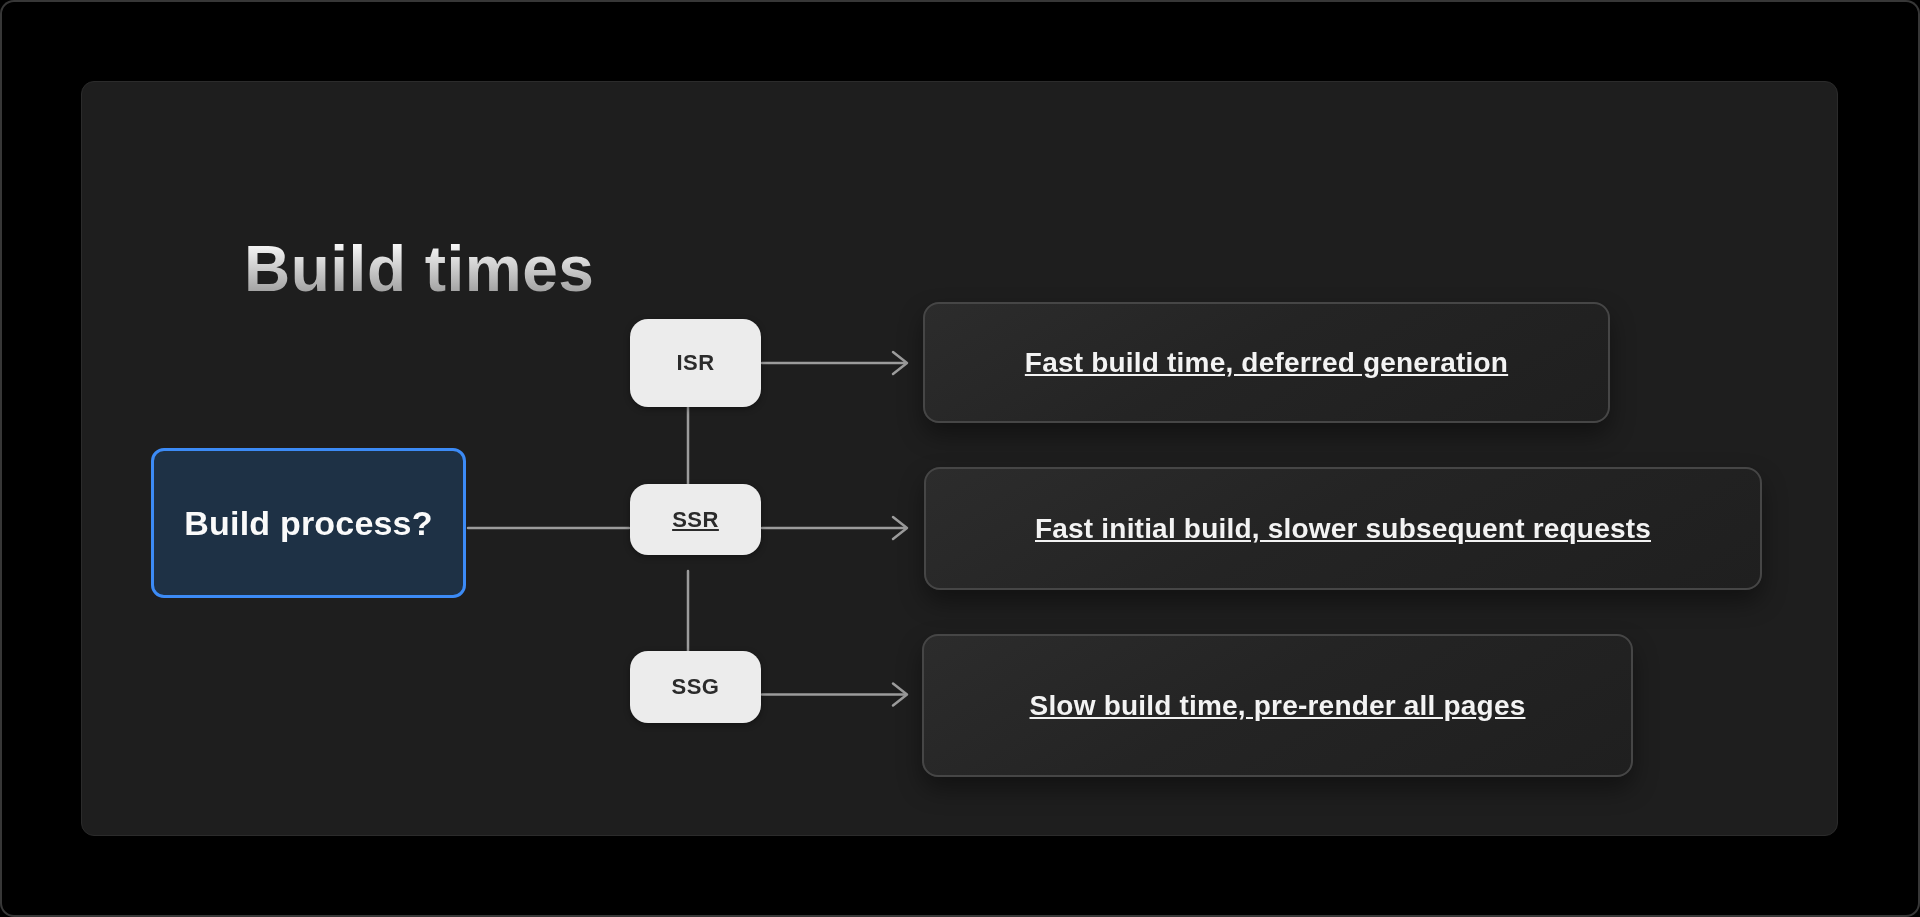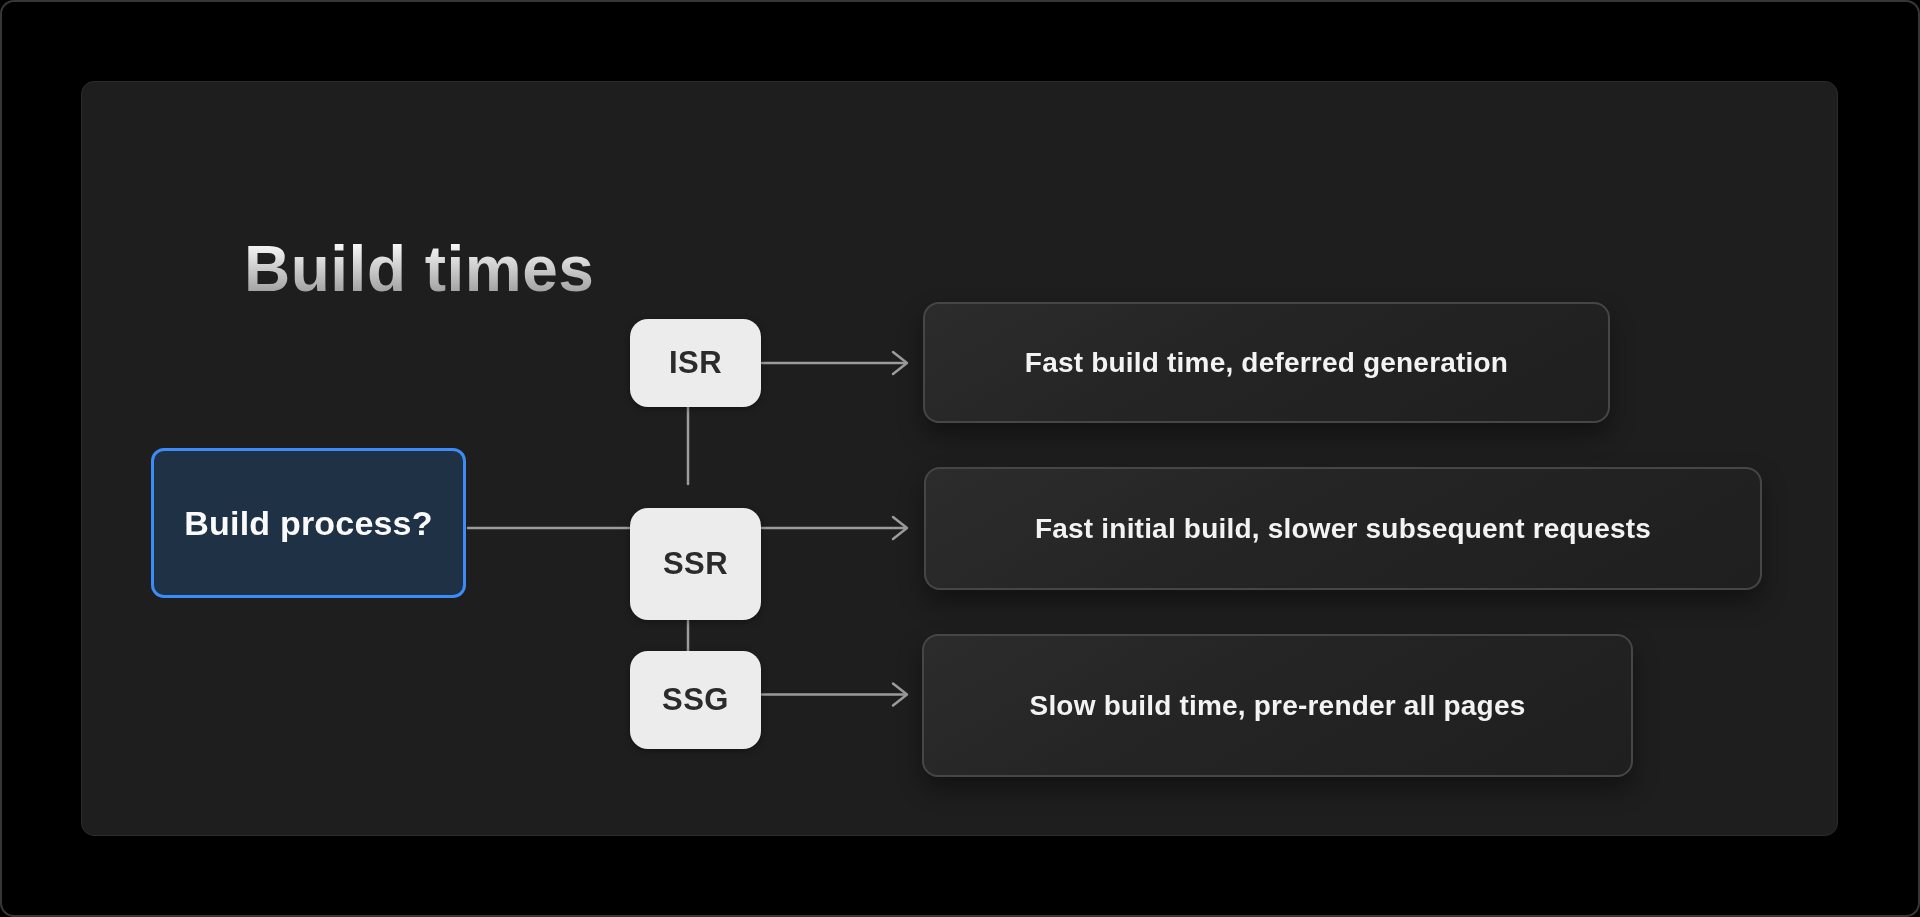--- a/index.html
+++ b/index.html
@@ -76,37 +76,38 @@
     font-size: 34px;
     font-weight: 700;
     letter-spacing: 0.2px;
   }
   .node {
     left: 630px;
     width: 131px;
     background: #ececec;
     border-radius: 18px;
     color: #2b2b2b;
-    font-size: 31px;
+    font-size: 22px;
     font-weight: 700;
     letter-spacing: 0.5px;
     box-shadow: 0 2px 6px rgba(0,0,0,0.35);
   }
   .node-isr { top: 319px; height: 88px; }
-  .node-ssr { top: 508px; height: 112px; }
-  .node-ssg { top: 651px; height: 98px; }
+  .node-ssr { top: 484px; height: 71px; text-decoration: underline; }
+  .node-ssg { top: 651px; height: 72px; }
   .outcome {
     background: linear-gradient(150deg, #2c2c2c 0%, #242424 45%, #1f1f1f 100%);
     border: 2px solid #464646;
     border-radius: 16px;
     color: #f3f3f3;
     font-size: 28px;
     font-weight: 700;
     letter-spacing: 0.2px;
     box-shadow: 0 12px 24px rgba(0,0,0,0.4);
+    text-decoration: underline;
   }
   .outcome-1 { left: 923px; top: 302px; width: 687px; height: 121px; }
   .outcome-2 { left: 924px; top: 467px; width: 838px; height: 123px; }
   .outcome-3 { left: 922px; top: 634px; width: 711px; height: 143px; }
 </style>
 </head>
 <body>
 
 <div class="stage">
   <div class="outer-frame"></div>

